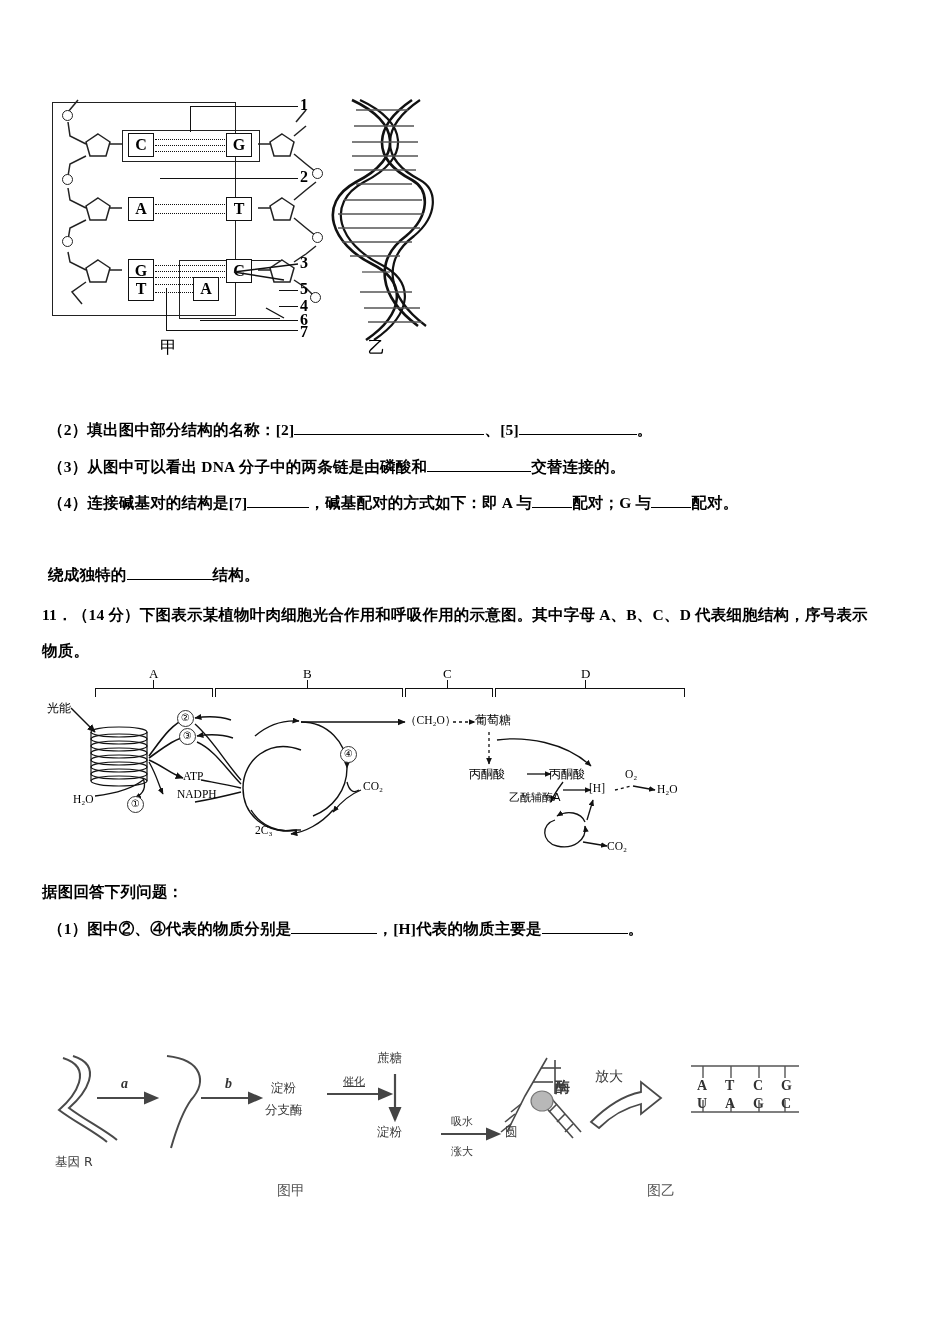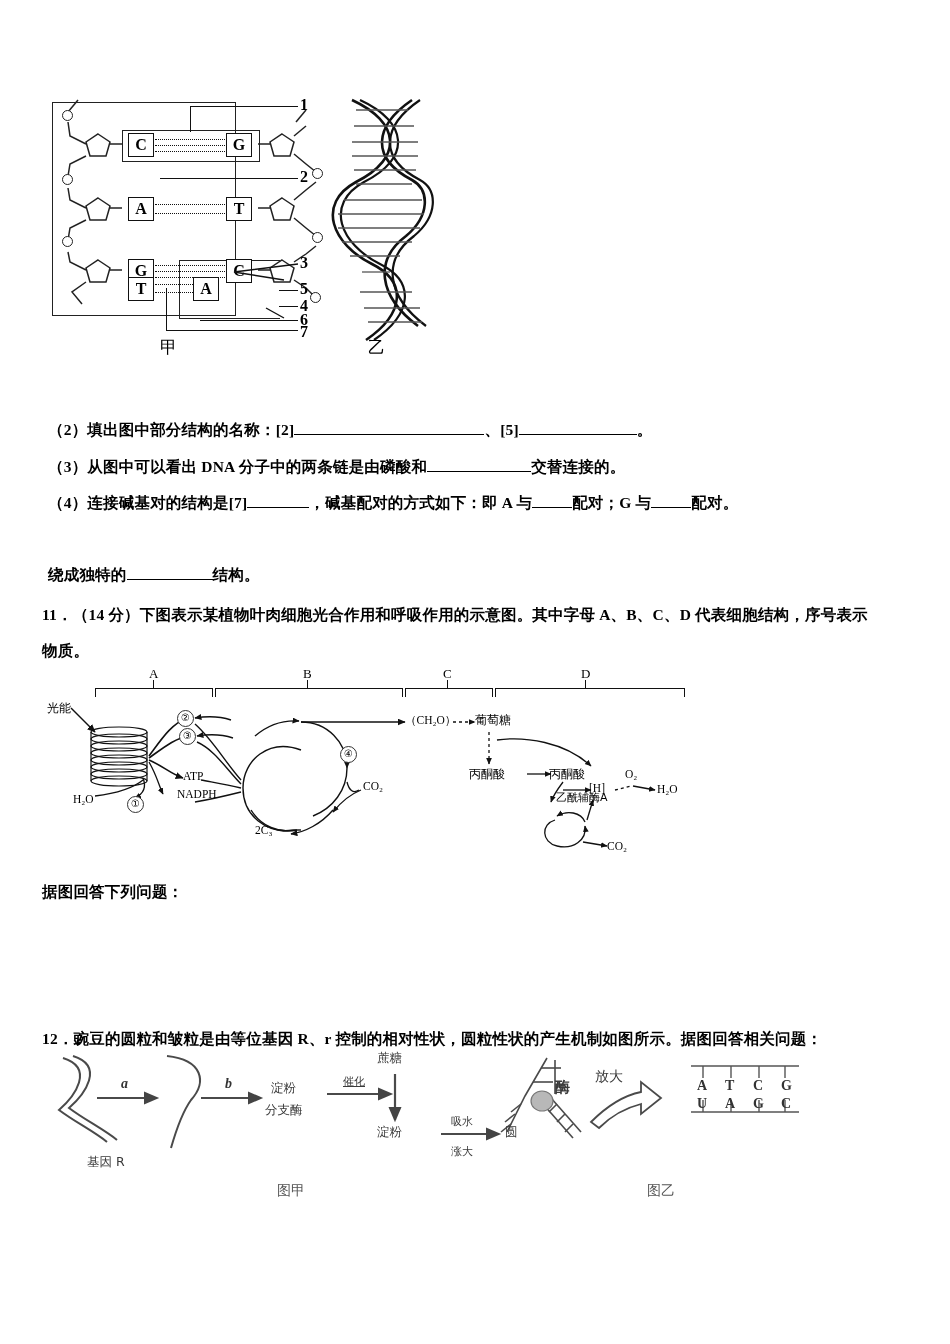--- a/index.html
+++ b/index.html
@@ -424,35 +424,35 @@
     <div class="circnum" style="left:124px; top:60px;">③</div>
     <div class="ftxt" style="left:128px; top:102px;">ATP</div>
     <div class="ftxt" style="left:122px; top:120px;">NADPH</div>
     <div class="ftxt" style="left:200px; top:156px;">2C₃</div>
     <div class="circnum" style="left:285px; top:78px;">④</div>
     <div class="ftxt" style="left:308px; top:112px;">CO₂</div>
     <div class="ftxt" style="left:350px; top:45px;">（CH₂O）</div>
     <div class="ftxt-cn" style="left:420px; top:44px;">葡萄糖</div>
     <div class="ftxt-cn" style="left:414px; top:98px;">丙酮酸</div>
     <div class="ftxt-cn" style="left:494px; top:98px;">丙酮酸</div>
-    <div class="ftxt-cn" style="left:454px; top:122px; font-size:11px;margin-left:47px;">乙酰辅酶A</div>
+    <div class="ftxt-cn" style="left:454px; top:122px; font-size:11px;">乙酰辅酶A</div>
     <div class="ftxt" style="left:534px; top:114px;">[H]</div>
     <div class="ftxt" style="left:570px; top:100px;">O₂</div>
     <div class="ftxt" style="left:602px; top:115px;">H₂O</div>
     <div class="ftxt" style="left:552px; top:172px;">CO₂</div>
   </div>
 
   <div class="qline" style="left:42px; top:880px;">据图回答下列问题：</div>
 
-
-
-
-  <div class="qline" style="left:42px; top:1027px;">
-    <span>12．</span><span>豌豆的圆粒和皱粒是由等位基因 R、r 控制的相对性状，圆粒性状的产生机制如图所示。据图回答相关问题：</span>
-  </div>
+  <div class="qline" style="left:48px; top:917px;">
+    <span>（1）</span><span>图中②、④代表的物质分别是</span><span class="blank b-lg"></span><span>，[H]代表的物质主要是</span><span class="blank b-lg"></span><span>。</span>
+  </div>
+
+
+
 
   <div class="fig" id="gene-fig">
 
     <svg width="760" height="150" style="position:absolute;left:0;top:0;">
       <defs>
         <marker id="gh" markerWidth="8" markerHeight="8" refX="6" refY="3" orient="auto">
           <path d="M0,0 L7,3 L0,6 z" fill="#444"></path>
         </marker>
       </defs>
       <g stroke="#4a4a4a" fill="none" stroke-width="2">
@@ -501,21 +501,21 @@
         <line x1="676" y1="14" x2="676" y2="26"></line>
         <line x1="704" y1="14" x2="704" y2="26"></line>
         <line x1="730" y1="14" x2="730" y2="26"></line>
         <line x1="648" y1="48" x2="648" y2="60"></line>
         <line x1="676" y1="48" x2="676" y2="60"></line>
         <line x1="704" y1="48" x2="704" y2="60"></line>
         <line x1="730" y1="48" x2="730" y2="60"></line>
       </g>
     </svg>
 
-    <div class="gtxt" style="left:0px; top:102px;margin-left:32px;">基因 R</div>
+    <div class="gtxt" style="left:0px; top:102px;">基因 R</div>
     <div class="gtxt-it" style="left:66px; top:24px;">a</div>
     <div class="gtxt-it" style="left:170px; top:24px;">b</div>
     <div class="gtxt" style="left:216px; top:28px;">淀粉</div>
     <div class="gtxt" style="left:210px; top:50px;">分支酶</div>
     <div class="gtxt" style="left:288px; top:22px; font-size:11px;text-decoration:underline;">催化</div>
     <div class="gtxt" style="left:322px; top:-2px;">蔗糖</div>
     <div class="gtxt" style="left:322px; top:72px;">淀粉</div>
     <div class="gtxt" style="left:396px; top:62px; font-size:11px;">吸水</div>
     <div class="gtxt" style="left:396px; top:92px; font-size:11px;">涨大</div>
     <div class="gtxt" style="left:450px; top:72px;">圆</div>

